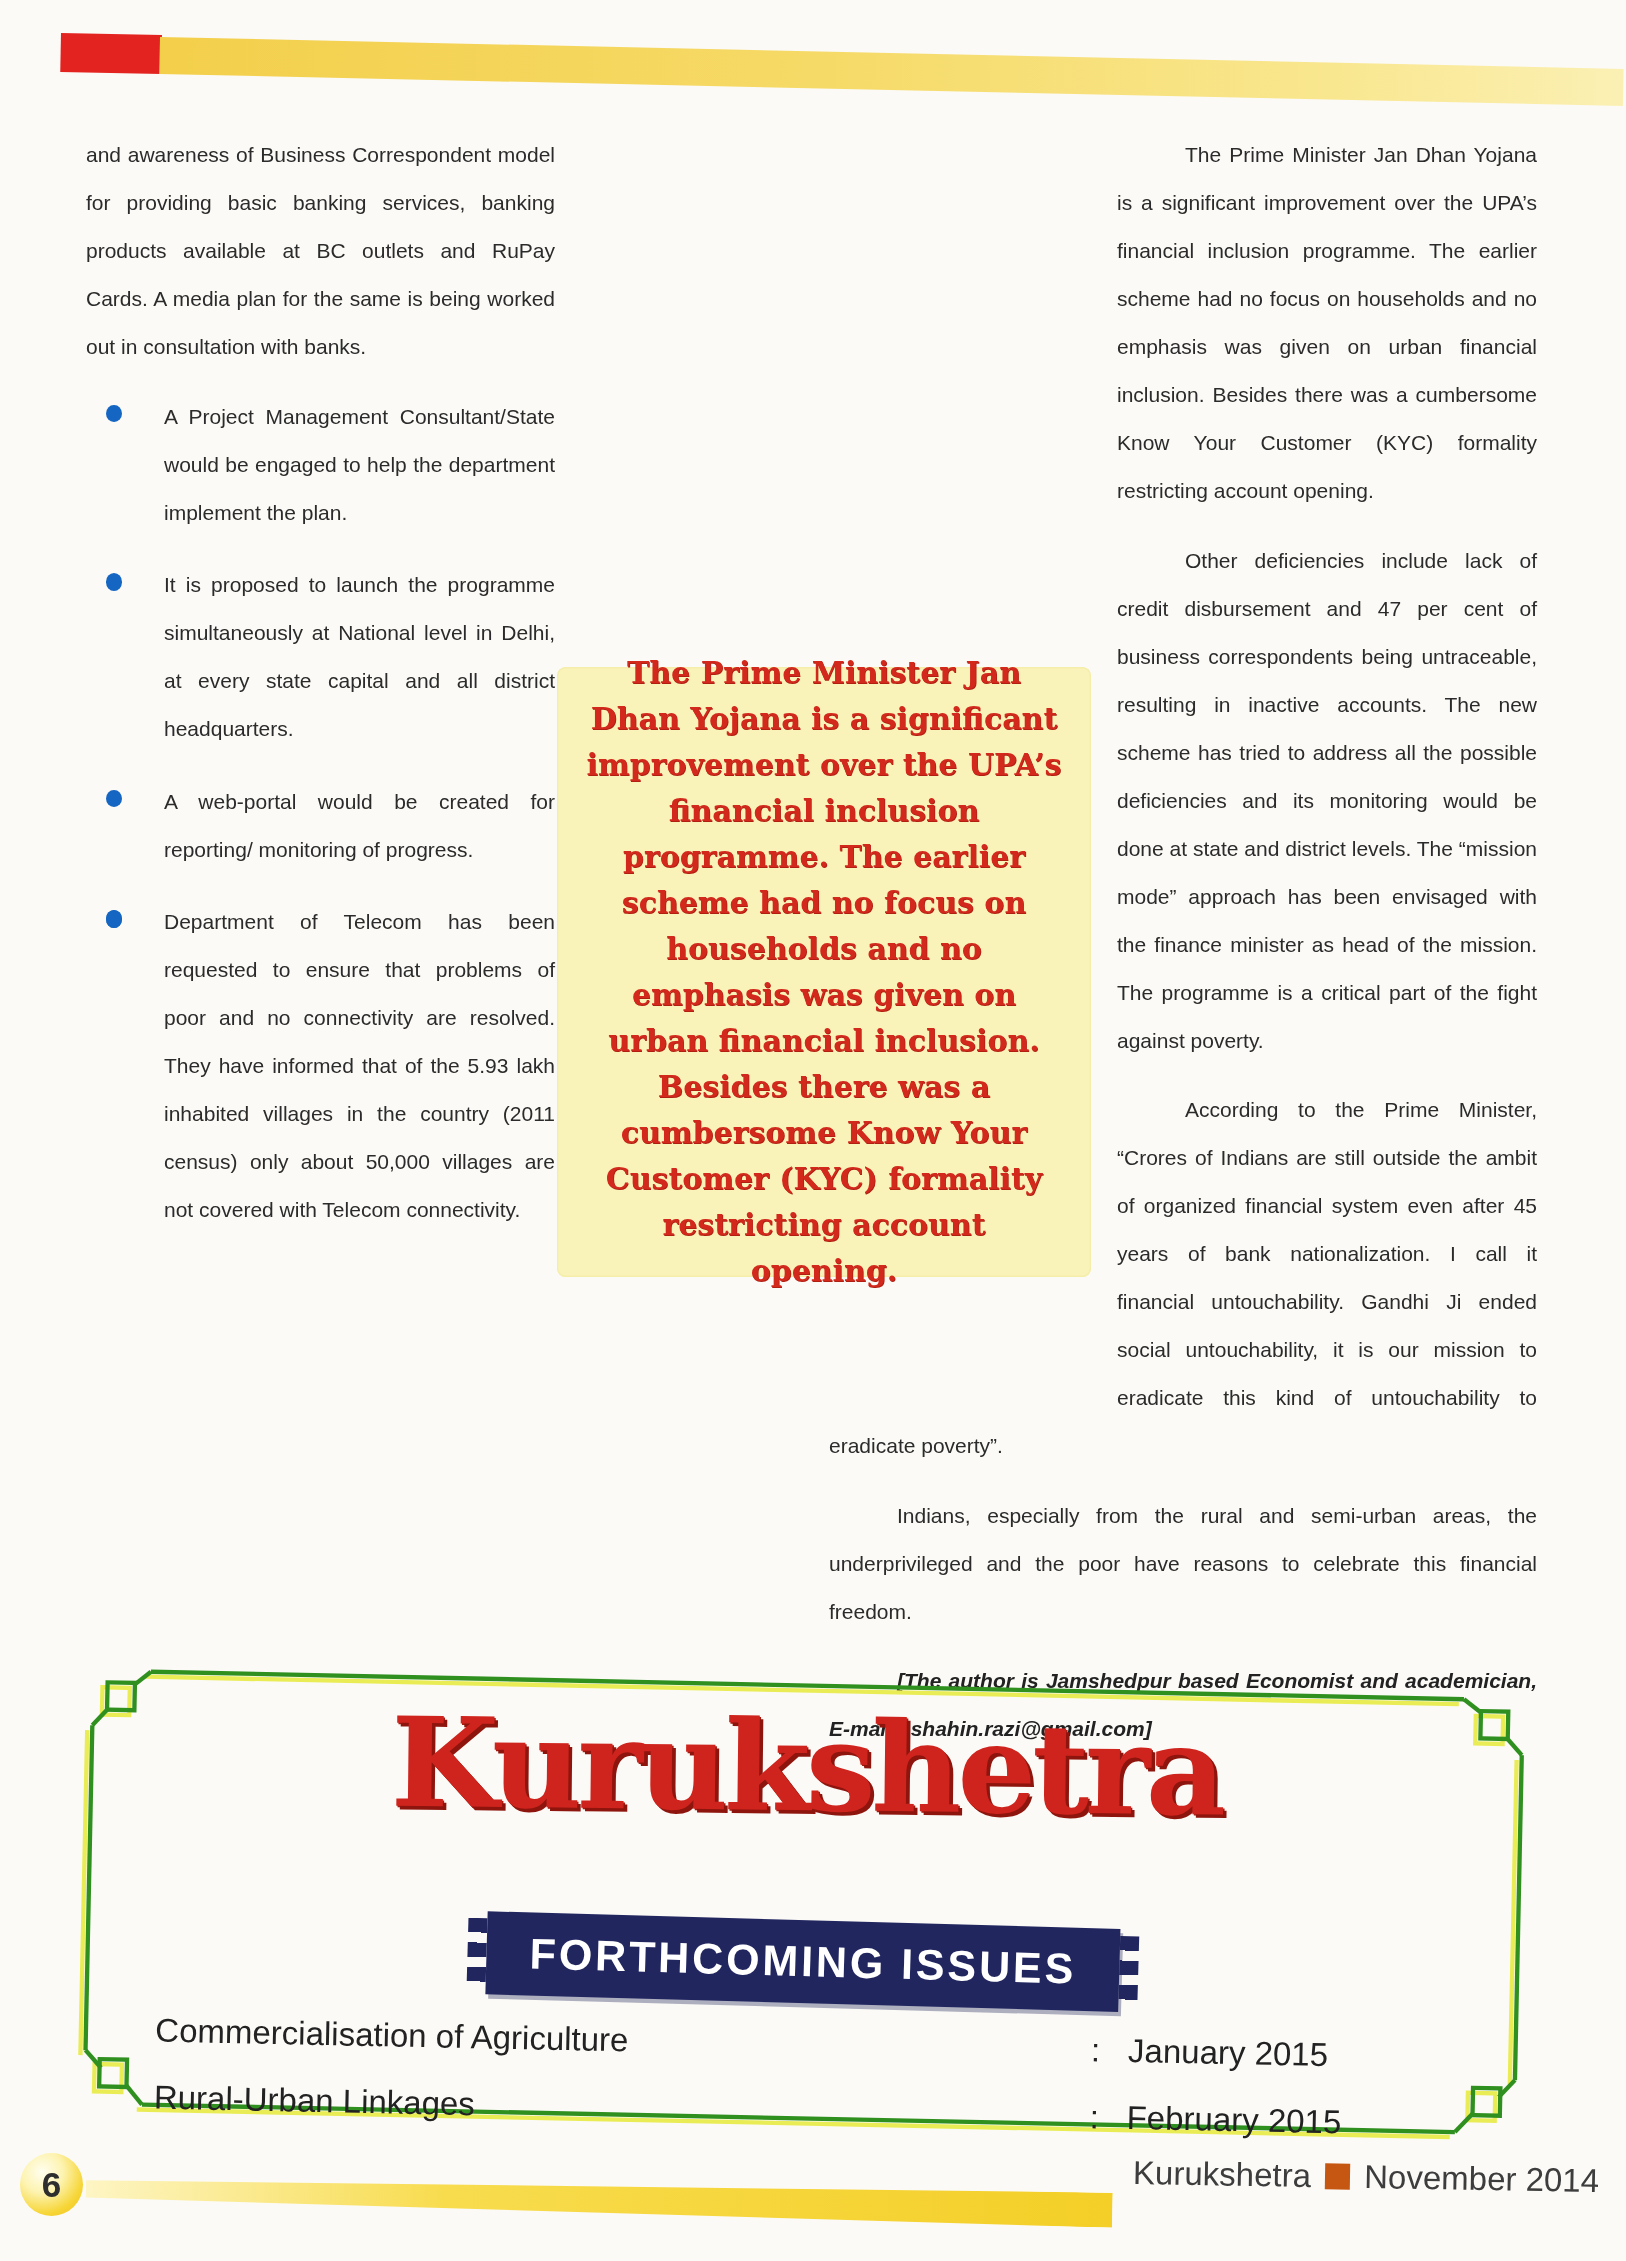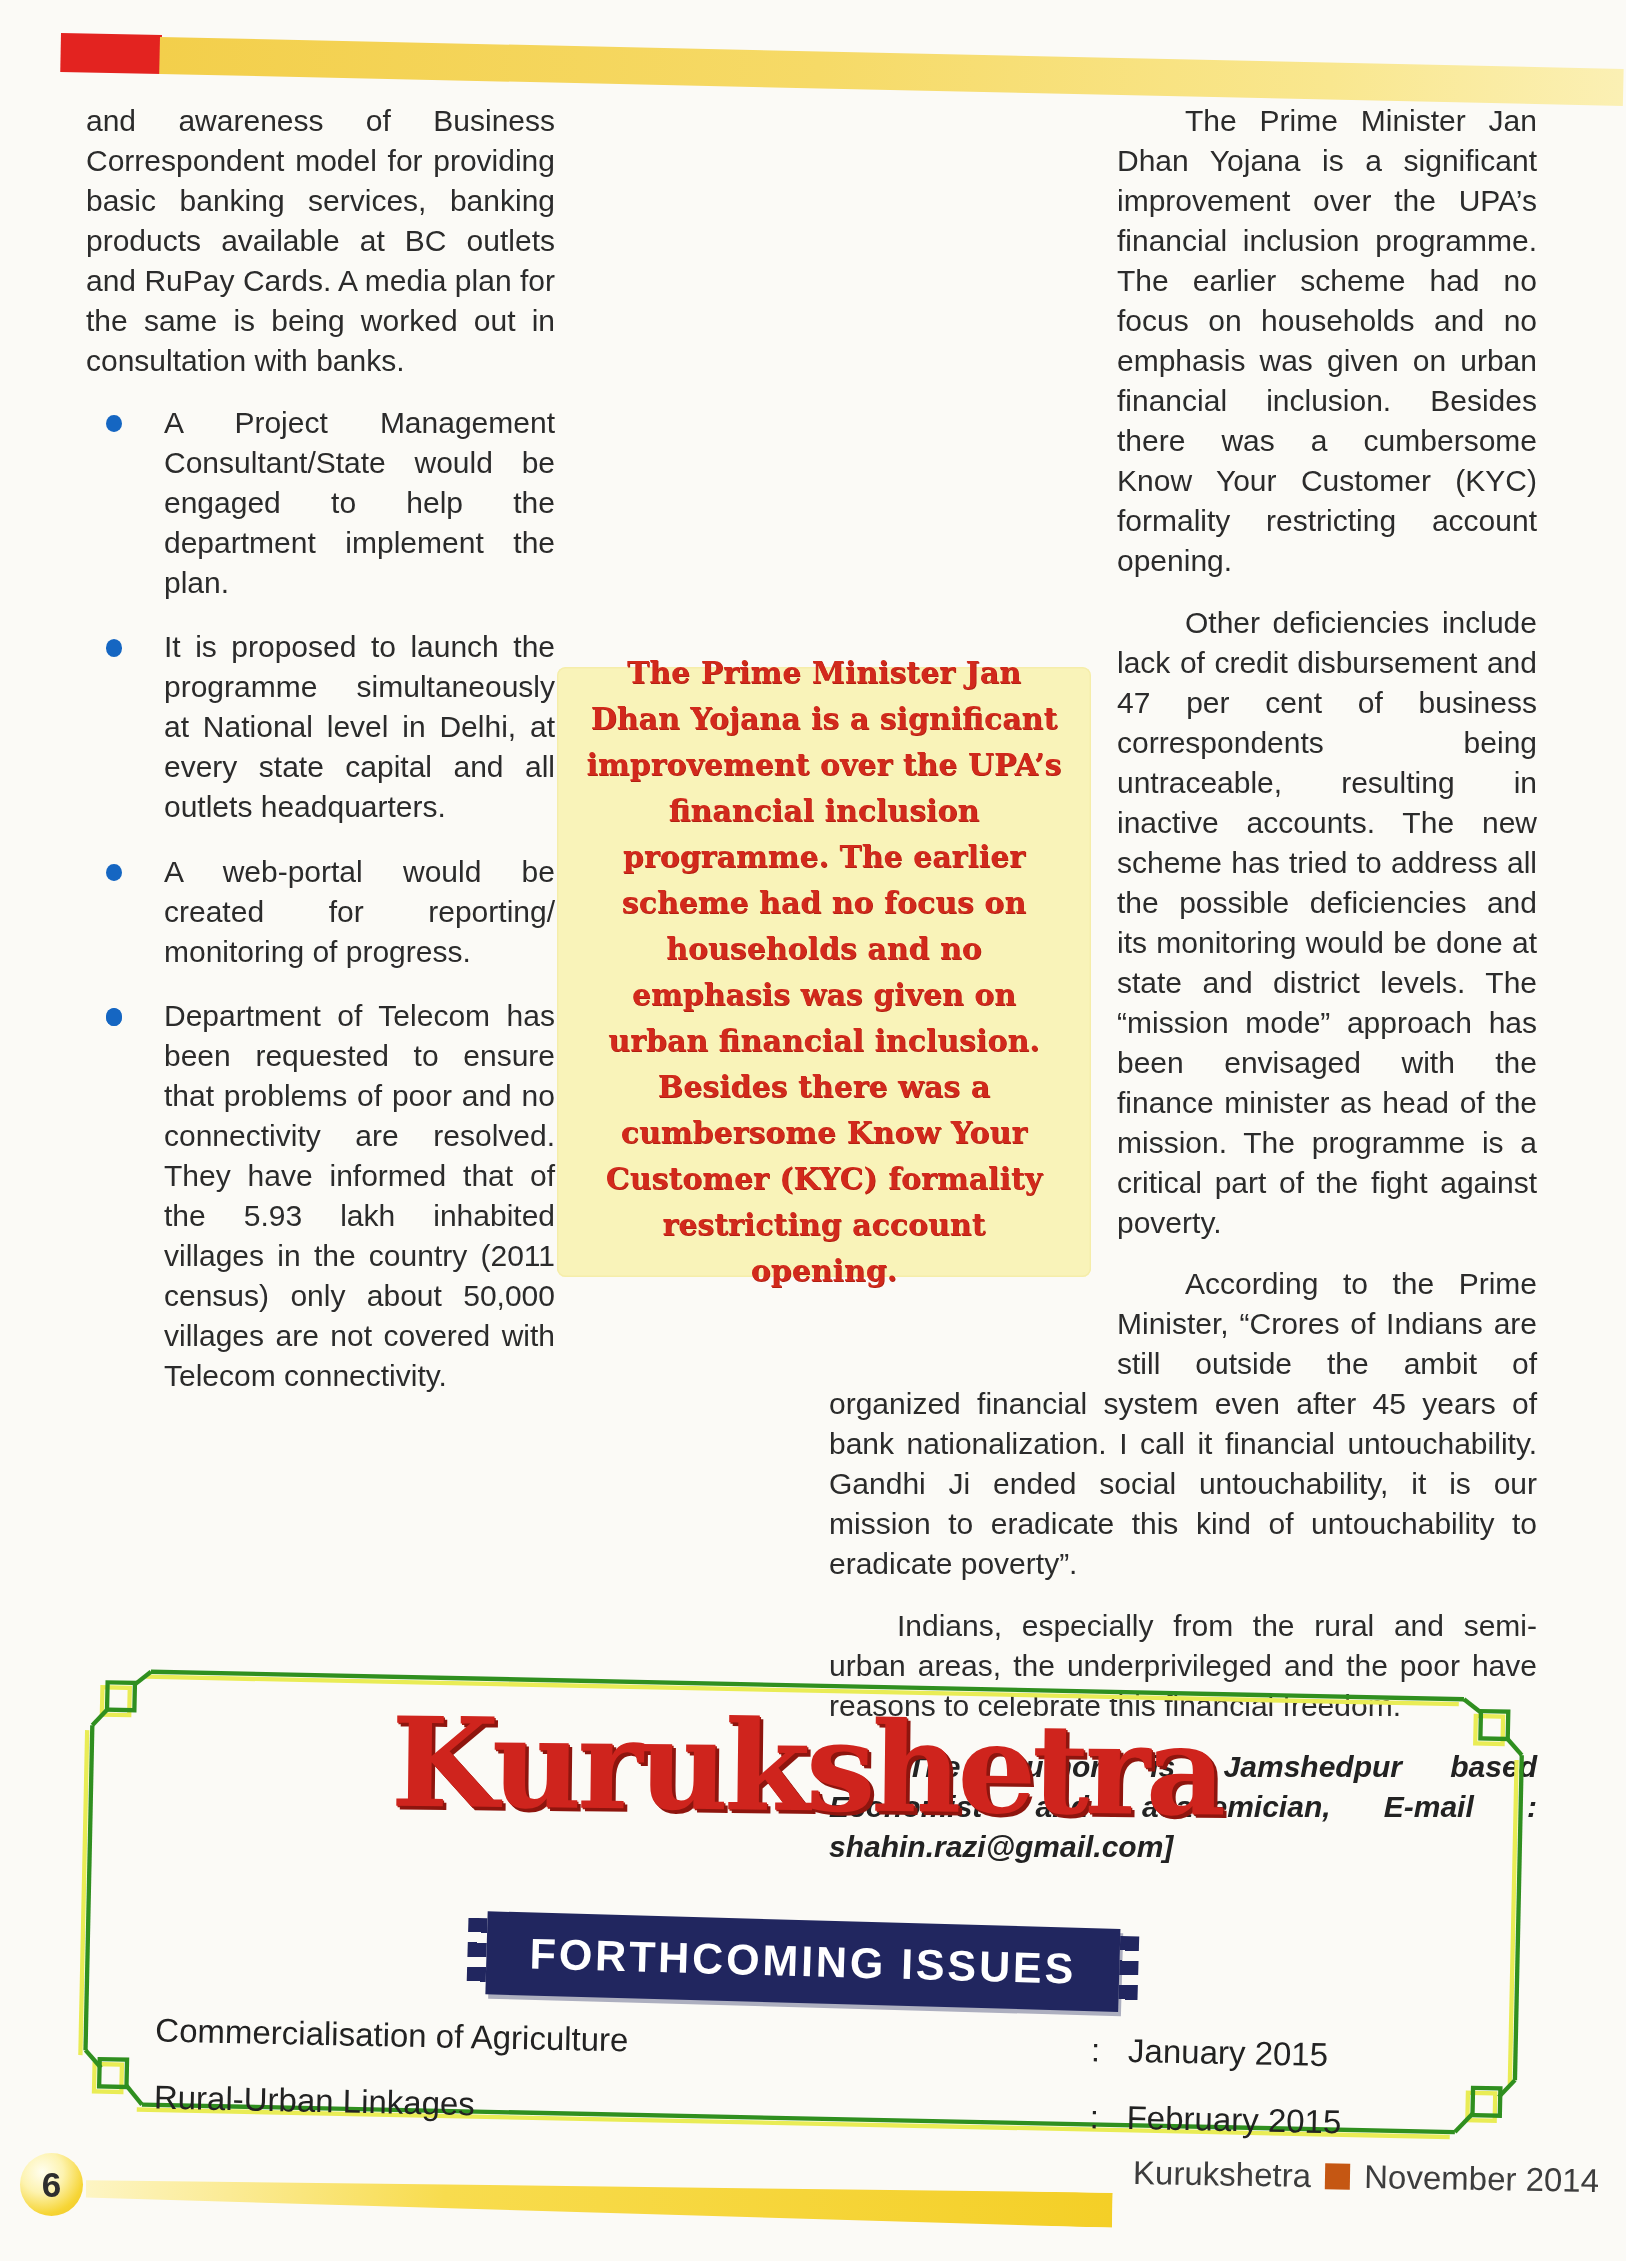--- a/index.html
+++ b/index.html
@@ -14,22 +14,22 @@
     position:absolute; left:61px; top:33px; width:101px; height:39px;
     background:#e32320; transform:rotate(1.1deg); transform-origin:top left;
   }
   .top-yellow{
     position:absolute; left:160px; top:37px; width:1464px; height:37px;
     background:linear-gradient(90deg,#f3cf4b 0%,#f6da67 45%,#f9e78f 80%,#fbf0b4 100%);
     transform:rotate(1.25deg); transform-origin:top left;
   }
   
   .col{
-    position:absolute; top:101px; width:708px;
-    font-size:30px; line-height:40px; text-align:justify;
+    position:absolute; top:131px; width:708px;
+    font-size:21px; line-height:48px; text-align:justify;
   }
   .col-left{left:86px;}
   .col-right{left:829px;}
   .spacer-left{float:right; width:239px; height:705px; margin-top:521px;}
   .spacer-right{float:left; width:288px; height:741px; margin-top:521px;}
   .col p{margin:0 0 21.6px 0;}
   .col-right p{text-indent:68px;}
   .intro{margin-bottom:24.5px;}
   .bullet{position:relative; padding-left:78px; margin:0 0 24.5px 0;}
   .bullet .dot{
@@ -116,21 +116,21 @@
   <div class="col col-left">
     <div class="spacer-left hidden-spacer"></div>
     <p class="intro">and awareness of Business Correspondent model for providing basic banking services, banking products available at BC outlets and RuPay Cards. A media plan for the same is being worked out in consultation with banks.</p>
 
     <div class="bullet">
       <span class="dot"></span>
       <span>A Project Management Consultant/State would be engaged to help the department implement the plan.</span>
     </div>
     <div class="bullet">
       <span class="dot"></span>
-      <span>It is proposed to launch the programme simultaneously at National level in Delhi, at every state capital and all outlets headquarters.</span>
+      <span>It is proposed to launch the programme simultaneously at National level in Delhi, at every state capital and all district headquarters.</span>
     </div>
     <div class="bullet">
       <span class="dot"></span>
       <span>A web-portal would be created for reporting/ monitoring of progress.</span>
     </div>
     <div class="bullet">
       <span class="dot"></span>
     </div>
     <div class="bullet">
       <span class="dot"></span>

